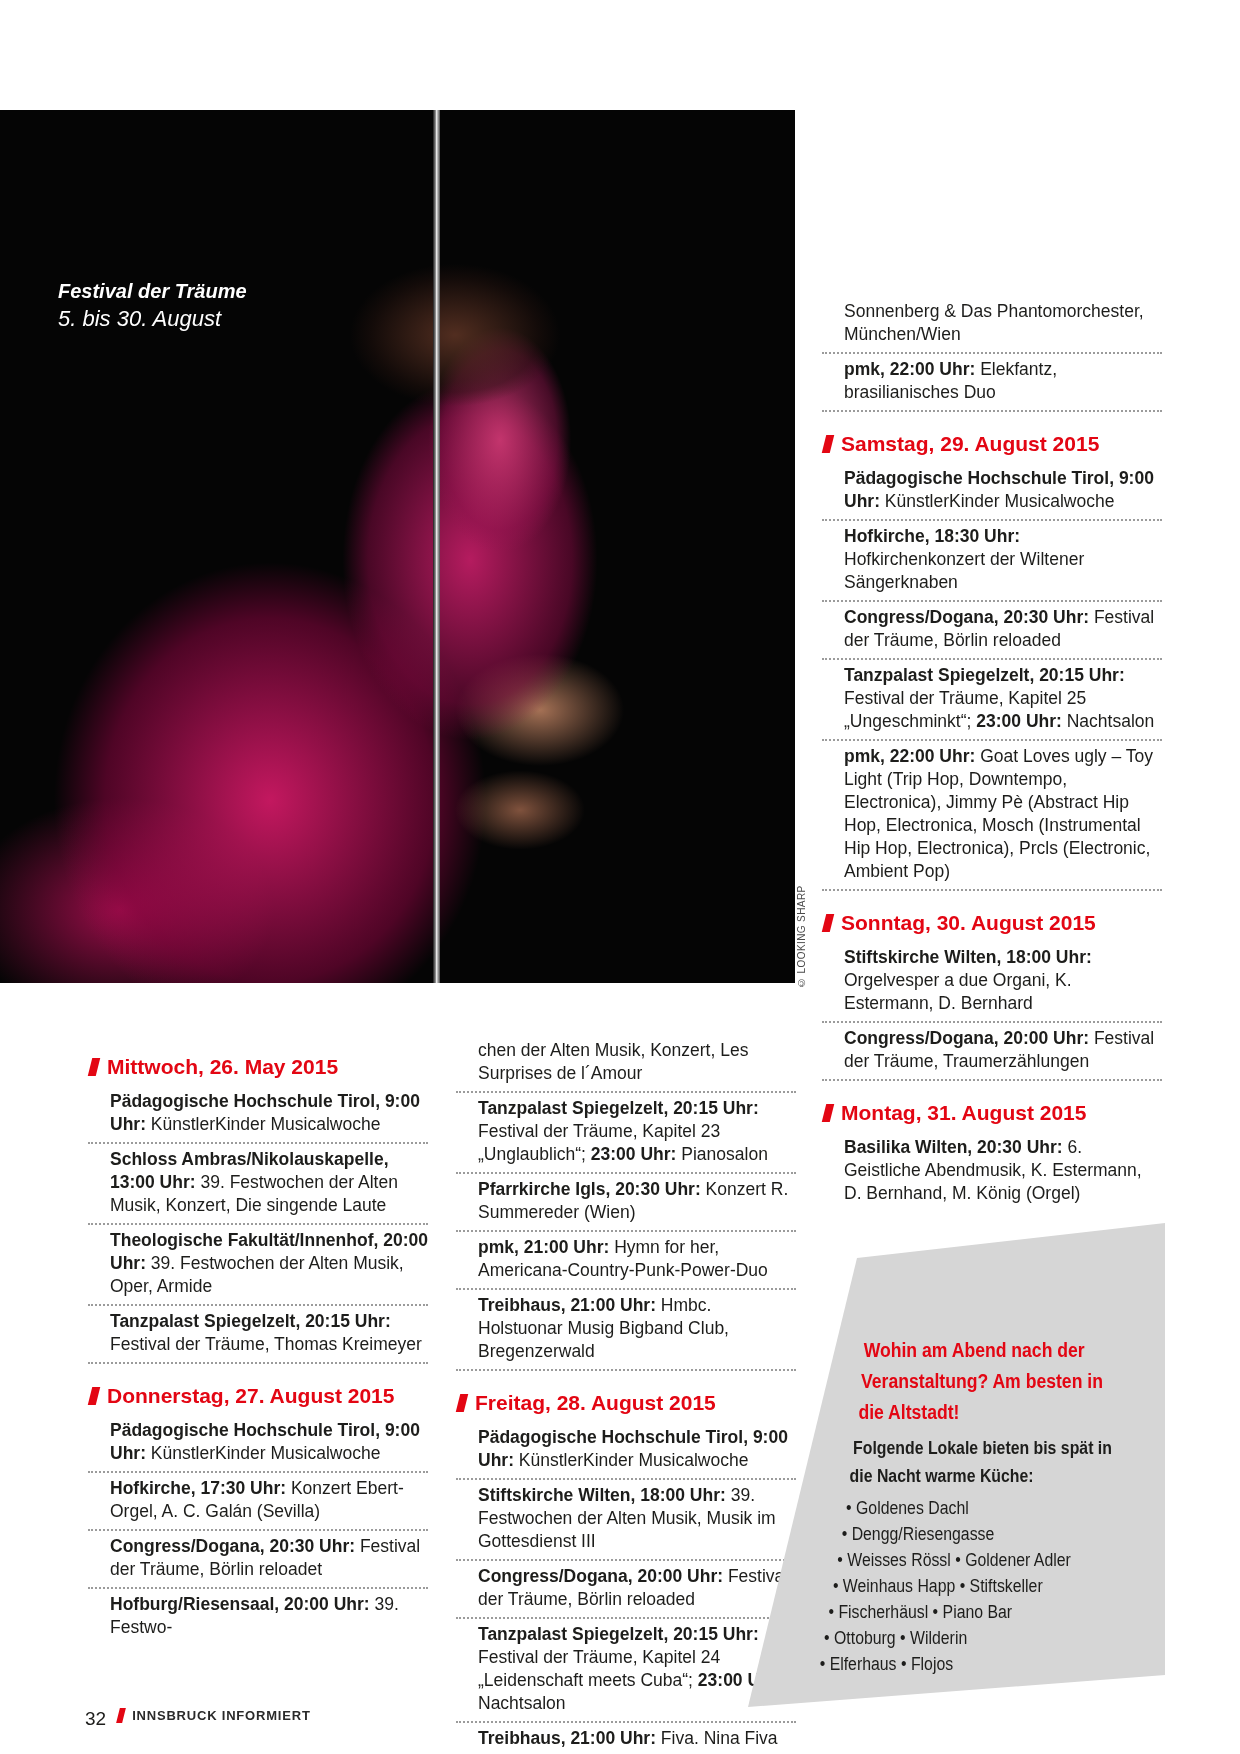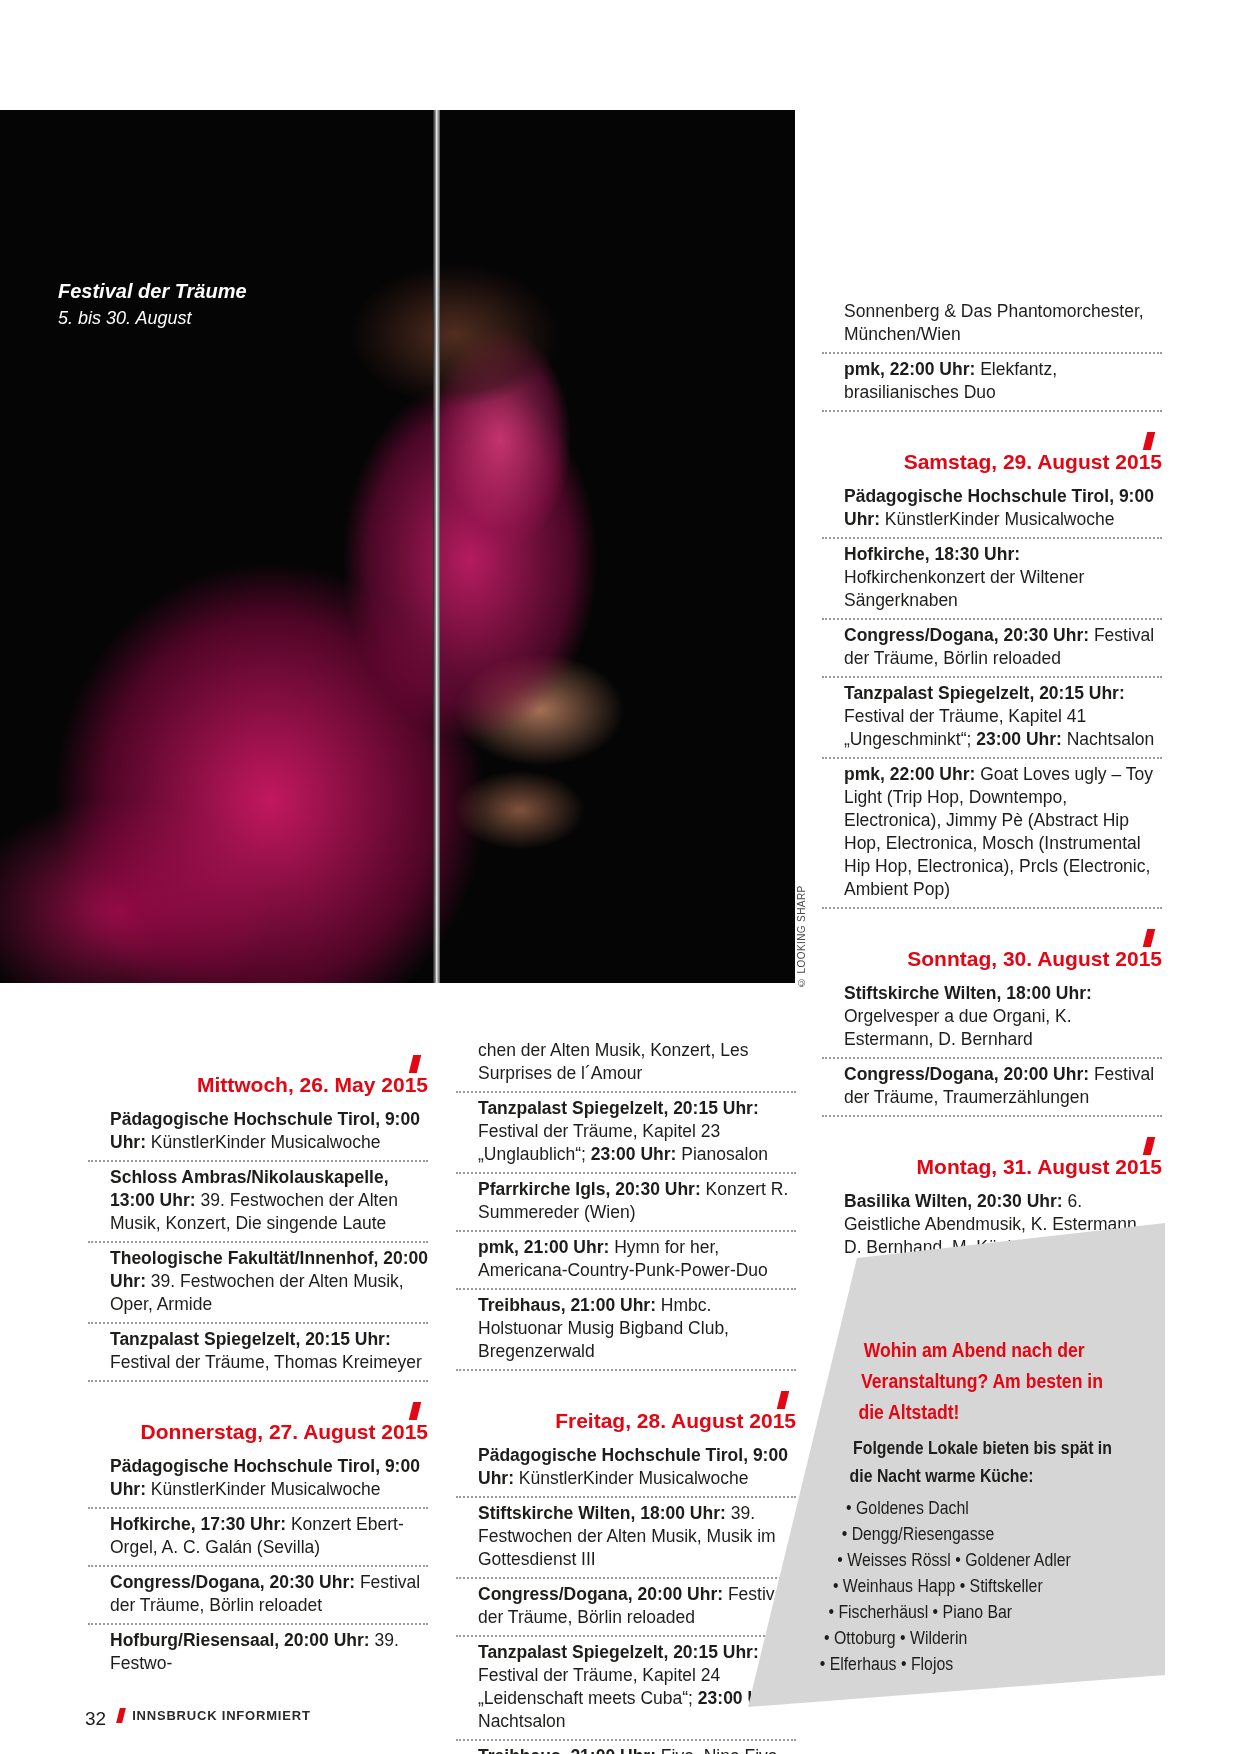--- a/index.html
+++ b/index.html
@@ -14,34 +14,34 @@
       radial-gradient(170px 240px at 470px 450px, rgba(200,30,105,.9), rgba(140,10,70,.5) 60%, transparent 75%),
       radial-gradient(120px 80px at 540px 600px, rgba(205,140,105,.8), transparent 70%),
       radial-gradient(90px 55px at 520px 700px, rgba(180,115,85,.7), transparent 72%),
       radial-gradient(300px 330px at 270px 690px, rgba(205,25,100,.95), rgba(140,5,65,.55) 55%, transparent 72%),
       radial-gradient(220px 160px at 120px 800px, rgba(180,15,85,.85), transparent 70%);
   }
   .pole{position:absolute;left:433px;top:0;width:7px;height:100%;
     background:linear-gradient(90deg,#1a1a1a,#8a8a8a 35%,#e8e8e8 50%,#4a4a4a);}
   .caption{position:absolute;left:58px;top:168px;color:#fff;line-height:27px;}
   .cap-title{font-size:20px;font-weight:bold;font-style:italic;}
-  .cap-sub{font-size:18px;font-style:italic;}
+  .cap-sub{font-size:22px;font-style:italic;}
   .credit{position:absolute;left:796px;top:803px;height:185px;width:14px;
     writing-mode:vertical-rl;transform:rotate(180deg);font-size:10px;letter-spacing:.4px;color:#4a4a4a;
     text-align:left;}
   
   .col{position:absolute;width:340px;font-size:17.5px;line-height:23px;}
   .col-left{left:88px;top:1035px;}
   .col-mid{left:456px;top:1035px;}
   .col-right{left:822px;top:296px;}
   .entry{padding:4px 0 6px 22px;border-bottom:2px dotted #9b9b9b;}
   .entry.no-rule{border-bottom:none;}
   .entry .b{font-weight:bold;}
-  .day-header{display:flex;align-items:flex-end;white-space:nowrap;margin:20px 0 8px 0;
-    color:var(--accent,#e30613);font-weight:bold;font-size:21px;flex-direction:column;}
+  .day-header{display:flex;align-items:center;white-space:nowrap;margin:20px 0 8px 0;
+    color:var(--accent,#e30613);font-weight:bold;font-size:21px;}
   .slash{display:inline-block;width:8px;height:18px;background:var(--accent,#e30613);
     transform:skewX(-14deg);margin:0 9px 0 2px;flex:none;}
   
   .infobox{position:absolute;left:700px;top:1215px;width:465px;height:500px;background:#d6d6d6;
     -webkit-clip-path:polygon(157px 43px,465px 8px,465px 460px,48px 492px);
     clip-path:polygon(157px 43px,465px 8px,465px 460px,48px 492px);}
   .box-inner{padding-top:120px;}
   .box-line{white-space:nowrap;transform:scaleX(.88);transform-origin:left top;}
   .box-title{color:var(--accent,#e30613);font-weight:bold;font-size:20px;line-height:31px;}
   .box-sub{font-weight:bold;font-size:18px;line-height:28px;}
@@ -106,21 +106,21 @@
   <div class="col col-right">
       <div class="entry"><span>Sonnenberg &amp; Das Phantomorchester, München/Wien</span></div>
       <div class="entry"><span class="b">pmk, 22:00 Uhr:</span><span> Elekfantz, brasilianisches Duo</span></div>
       <div class="day-header">
         <span class="slash"></span>
         <span>Samstag, 29. August 2015</span>
       </div>
       <div class="entry"><span class="b">Pädagogische Hochschule Tirol, 9:00 Uhr:</span><span> KünstlerKinder Musicalwoche</span></div>
       <div class="entry"><span class="b">Hofkirche, 18:30 Uhr:</span><span> Hofkirchenkonzert der Wiltener Sängerknaben</span></div>
       <div class="entry"><span class="b">Congress/Dogana, 20:30 Uhr:</span><span> Festival der Träume, Börlin reloaded</span></div>
-      <div class="entry"><span class="b">Tanzpalast Spiegelzelt, 20:15 Uhr:</span><span> Festival der Träume, Kapitel 41 „Ungeschminkt“; </span><span class="b">23:00 Uhr:</span><span> Nachtsalon</span></div>
+      <div class="entry"><span class="b">Tanzpalast Spiegelzelt, 20:15 Uhr:</span><span> Festival der Träume, Kapitel 25 „Ungeschminkt“; </span><span class="b">23:00 Uhr:</span><span> Nachtsalon</span></div>
       <div class="entry"><span class="b">pmk, 22:00 Uhr:</span><span> Goat Loves ugly – Toy Light (Trip Hop, Downtempo, Electronica), Jimmy Pè (Abstract Hip Hop, Electronica, Mosch (Instrumental Hip Hop, Electronica), Prcls (Electronic, Ambient Pop)</span></div>
       <div class="day-header">
         <span class="slash"></span>
         <span>Sonntag, 30. August 2015</span>
       </div>
       <div class="entry"><span class="b">Stiftskirche Wilten, 18:00 Uhr:</span><span> Orgelvesper a due Organi, K. Estermann, D. Bernhard</span></div>
       <div class="entry"><span class="b">Congress/Dogana, 20:00 Uhr:</span><span> Festival der Träume, Traumerzählungen</span></div>
       <div class="day-header">
         <span class="slash"></span>
         <span>Montag, 31. August 2015</span>

